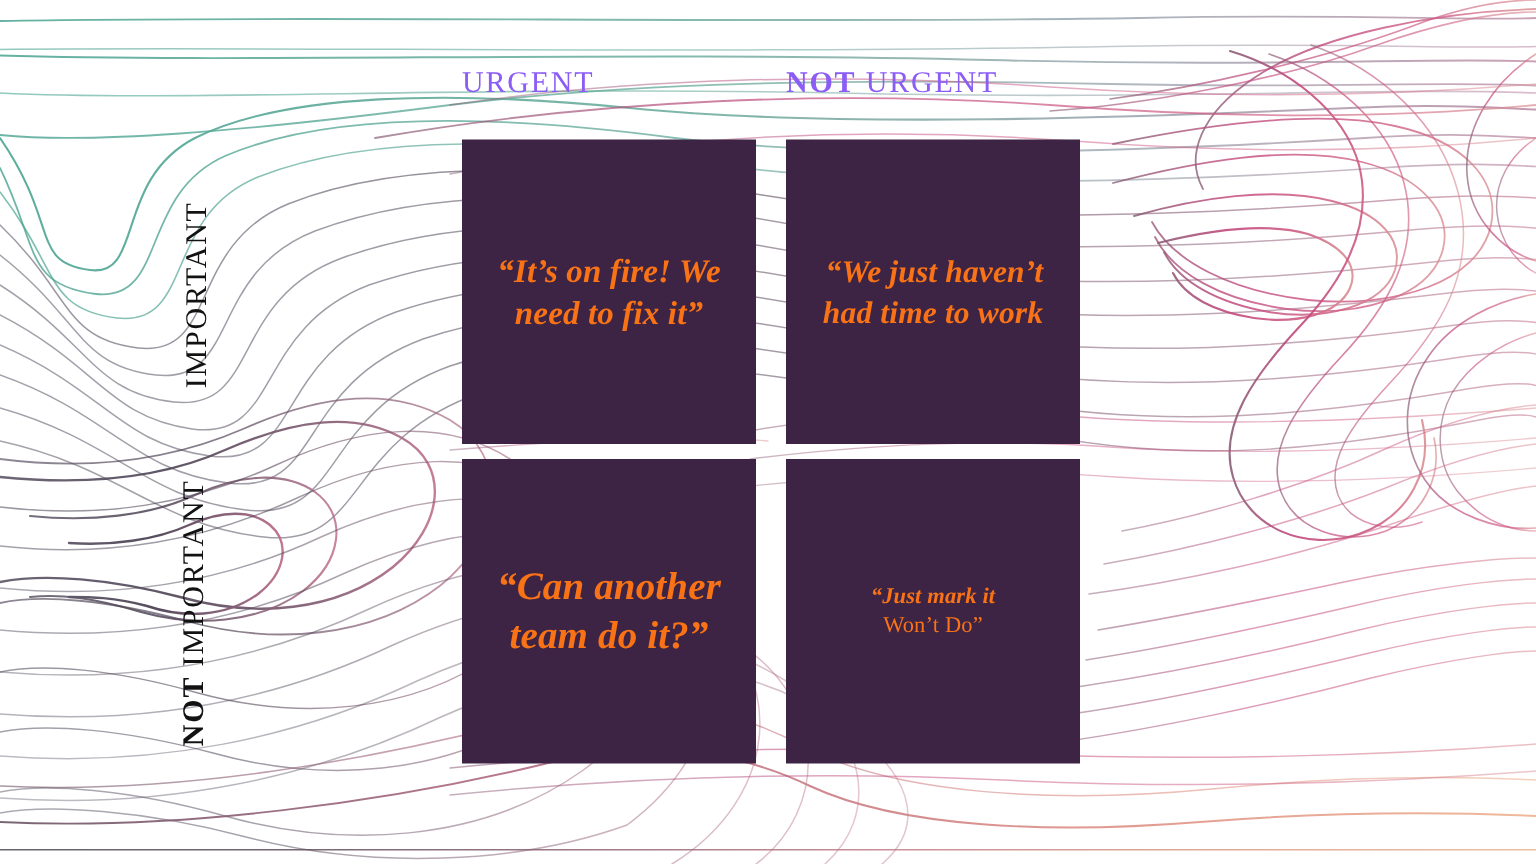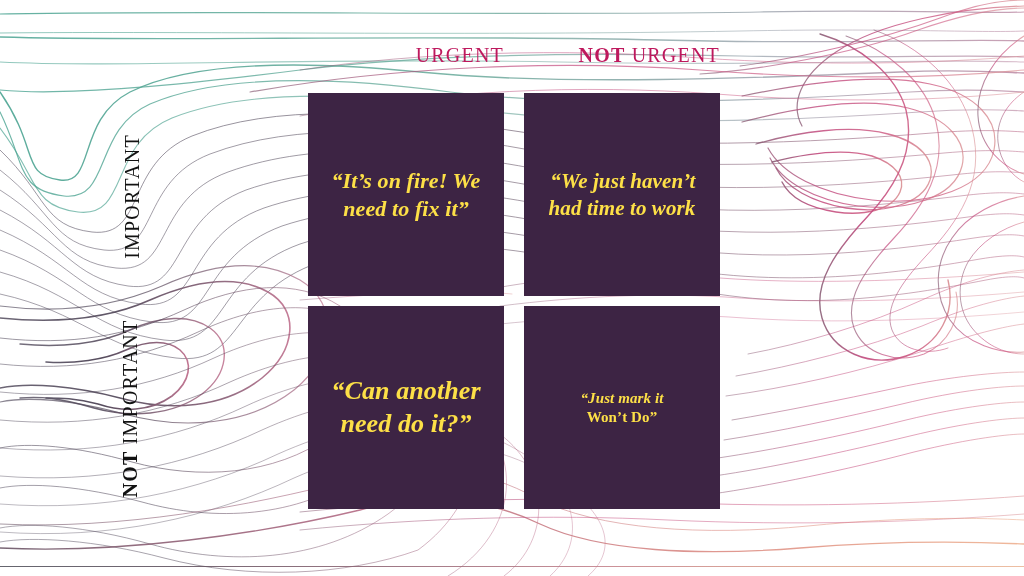--- a/index.html
+++ b/index.html
@@ -42,49 +42,49 @@
   }
   .quadrant {
     background: #3d2444;
     display: flex;
     align-items: center;
     justify-content: center;
     padding: 6px 10px;
     box-sizing: border-box;
   }
   .quote {
-    color: #fde047;
+    color: #f97316;
     font-family: "Liberation Serif", "DejaVu Serif", serif;
     font-style: italic;
     font-weight: 700;
     font-size: 21.5px;
     line-height: 1.26;
     text-align: center;
     letter-spacing: 0.1px;
   }
   .quote .upright {
     font-style: normal;
-    font-weight: 700;
+    font-weight: 400;
     margin-top: 15px;
   }
   #q-urgent-important .quote { font-size: 22px; }
   #q-noturgent-important .quote { font-size: 21px; text-align: right; }
   #q-urgent-notimportant .quote { font-size: 26px; }
   #q-noturgent-notimportant .quote { font-size: 15px; }
 
   
   .col-header {
     position: absolute;
     z-index: 4;
     font-family: "Liberation Serif", "DejaVu Serif", serif;
     font-size: 20px;
     letter-spacing: 1.2px;
-    color: #be185d;
+    color: #8b5cf6;
     white-space: nowrap;
-    text-align: right;
+    text-align: left;
   }
   #header-urgent {
     left: 308px;
     width: 196px;
     top: 44px;
   }
   #header-not-urgent {
     left: 524px;
     width: 196px;
     top: 44px;
@@ -276,21 +276,21 @@
     <div class="quadrant" id="q-noturgent-important">
       <div class="quote">
         <span>“We just haven’t</span><br>
         <span>had time to work</span><br>
       </div>
     </div>
 
     <div class="quadrant" id="q-urgent-notimportant">
       <div class="quote">
         <span>“Can another</span><br>
-        <span>need do it?”</span>
+        <span>team do it?”</span>
       </div>
     </div>
 
     <div class="quadrant" id="q-noturgent-notimportant">
       <div class="quote">
         <span>“Just mark it</span><br>
         <span class="upright">Won’t Do”</span>
       </div>
     </div>
 

